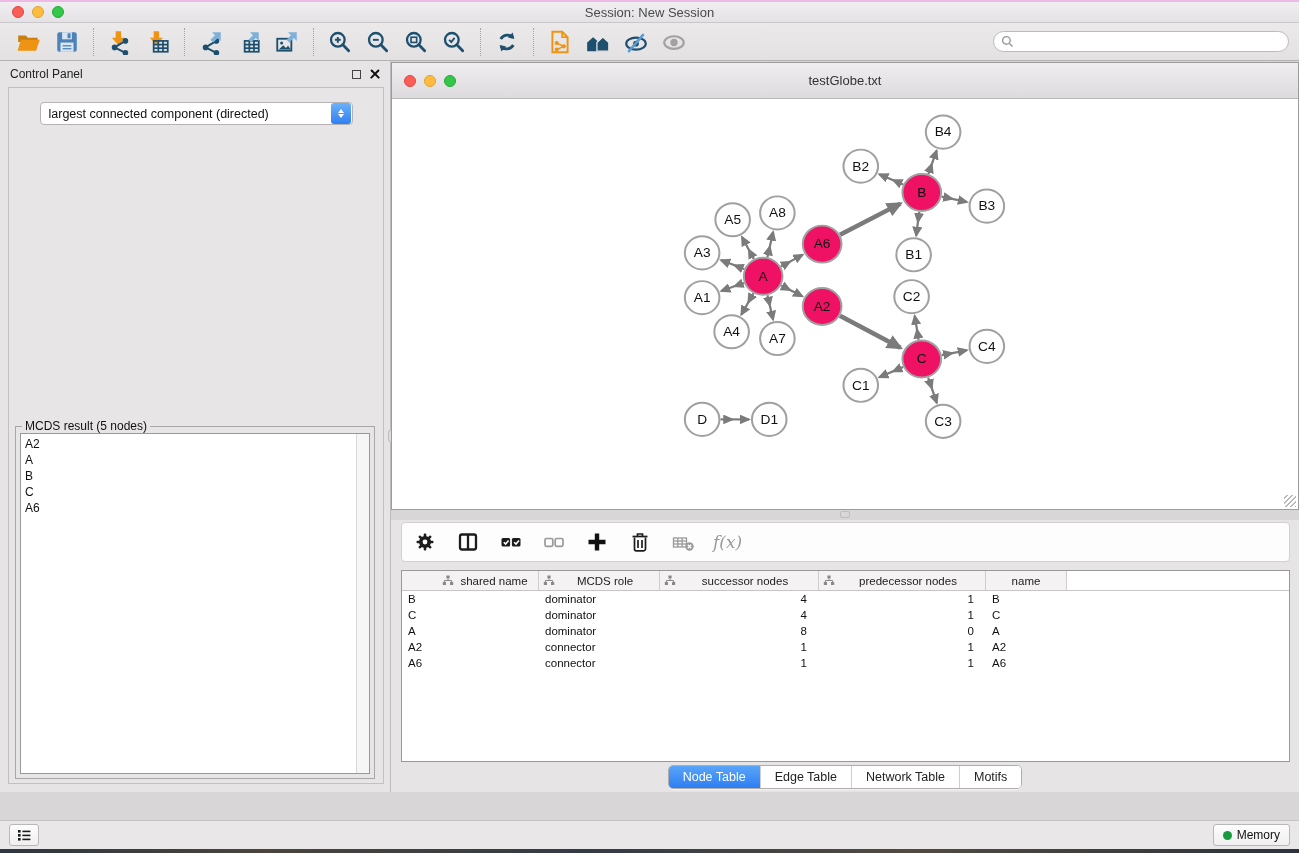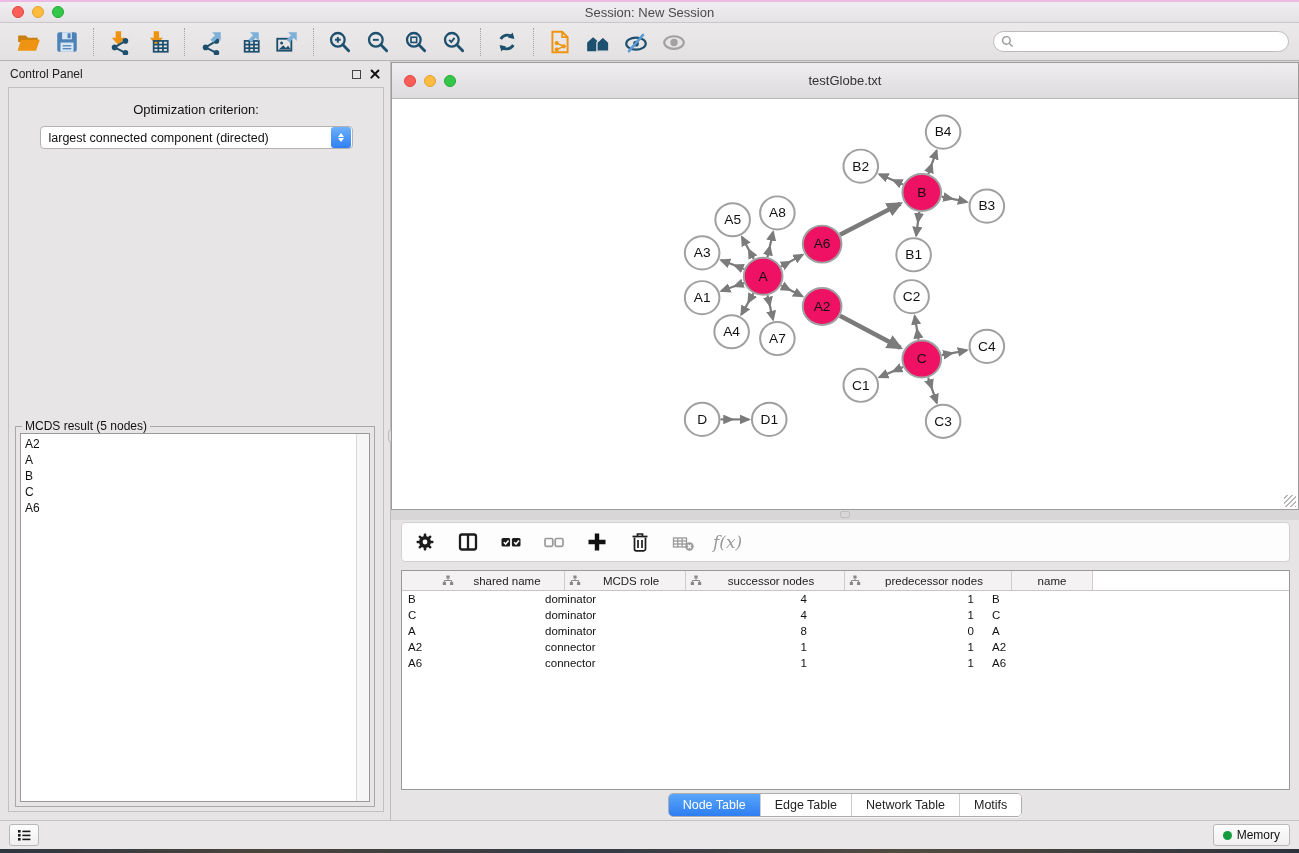--- a/index.html
+++ b/index.html
@@ -91,21 +91,21 @@
   .th-filler { flex:1; background:#fff; border-bottom:none; }
   .trow { display:flex; height:16px; }
   .td { font-size:11.5px; color:#111; display:flex; align-items:center; padding:0 6px; }
   .td.num { justify-content:flex-end; padding-right:12px; }
   .tbody-fill { flex:1; background:#fff; }
 
   .tp-tabs { height:30px; display:flex; align-items:center; justify-content:center; }
   .tp-tabs .seg button { font-size:12.5px; padding:3px 14px; }
 
   
-  .statusbar { height:29px; background:#e9e7e7; border-top:1px solid #c5c3c3; display:flex; align-items:center; padding:0 9px; }
+  .statusbar { height:29px; background:#e9e7e7; border-top:1px solid #c5c3c3; display:flex; align-items:center; padding:0 9px;margin-top:28px; }
   .status-btn { height:22px; background:linear-gradient(#fdfdfd,#f1efef); border:1px solid #b9b7b7; border-radius:3px; display:flex; align-items:center; justify-content:center; cursor:pointer; }
   .status-btn.left { width:30px; }
   .memory-btn { margin-left:auto; padding:0 9px; gap:5px; font-size:12px; color:#111; }
   .mem-dot { width:9px; height:9px; border-radius:50%; background:#169c3e; }
   .wallpaper { height:4px; background:linear-gradient(90deg,#2e3640,#4a443c 20%,#333b46 45%,#514a40 70%,#2c333d); }
 </style>
 </head>
 <body>
 
 <div class="app">
@@ -282,21 +282,20 @@
 
     <div class="control-panel">
       <div class="panel-head">
         <span class="panel-title">Control Panel</span>
         <span class="panel-head-icons">
           <span class="float-box"></span>
           <span class="close-x"></span>
         </span>
       </div>
       <div class="cp-body">
-        <div class="opt-label">Optimization criterion:</div>
         <div class="combo">
           <span class="combo-text">largest connected component (directed)</span>
           <span class="combo-btn">
             <span class="chev up"></span>
               <span class="chev down"></span>
           </span>
         </div>
         <div class="result-box">
           <span class="result-legend">MCDS result (5 nodes)</span>
           <div class="result-list">
@@ -514,21 +513,21 @@
                   </g>
                   <circle cx="18.5" cy="16.5" r="4.2" fill="#9b9999"></circle>
                   <path d="M16.8 14.8 l3.4 3.4 M20.2 14.8 l-3.4 3.4" stroke="#fff" stroke-width="1.4"></path>
                 </svg>
               </button>
             </span>
           <span class="fx-label">f(x)</span>
         </div>
         <div class="tp-table">
           <div class="thead" id="thead">
-              <div class="th" style="width: 163px; padding-left: 40px;">
+              <div class="th" style="width: 137px; padding-left: 40px;">
                 <svg width="12" height="12" viewBox="0 0 12 12">
                   <g fill="#8a8888">
                     <rect x="4.4" y="0.5" width="3.2" height="3"></rect>
                     <rect x="0.8" y="7" width="3.2" height="3"></rect>
                     <rect x="8" y="7" width="3.2" height="3"></rect>
                   </g>
                   <path d="M6 3.5 V5.5 M2.4 7 V5.5 H9.6 V7" stroke="#8a8888" fill="none"></path>
                 </svg>
                 <span class="th-label">shared name</span>
               </div>

